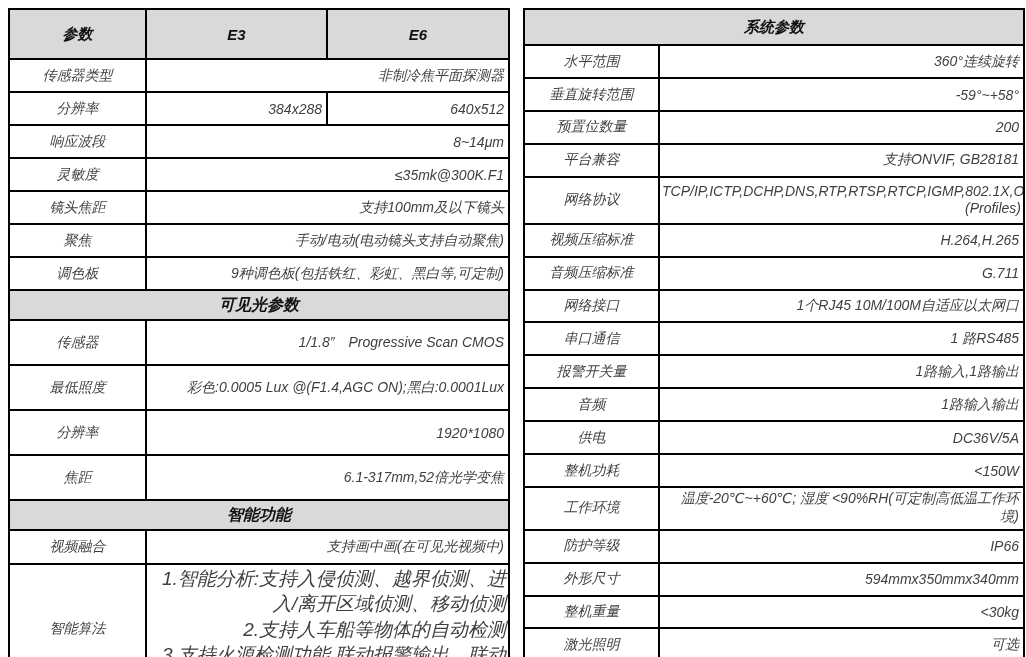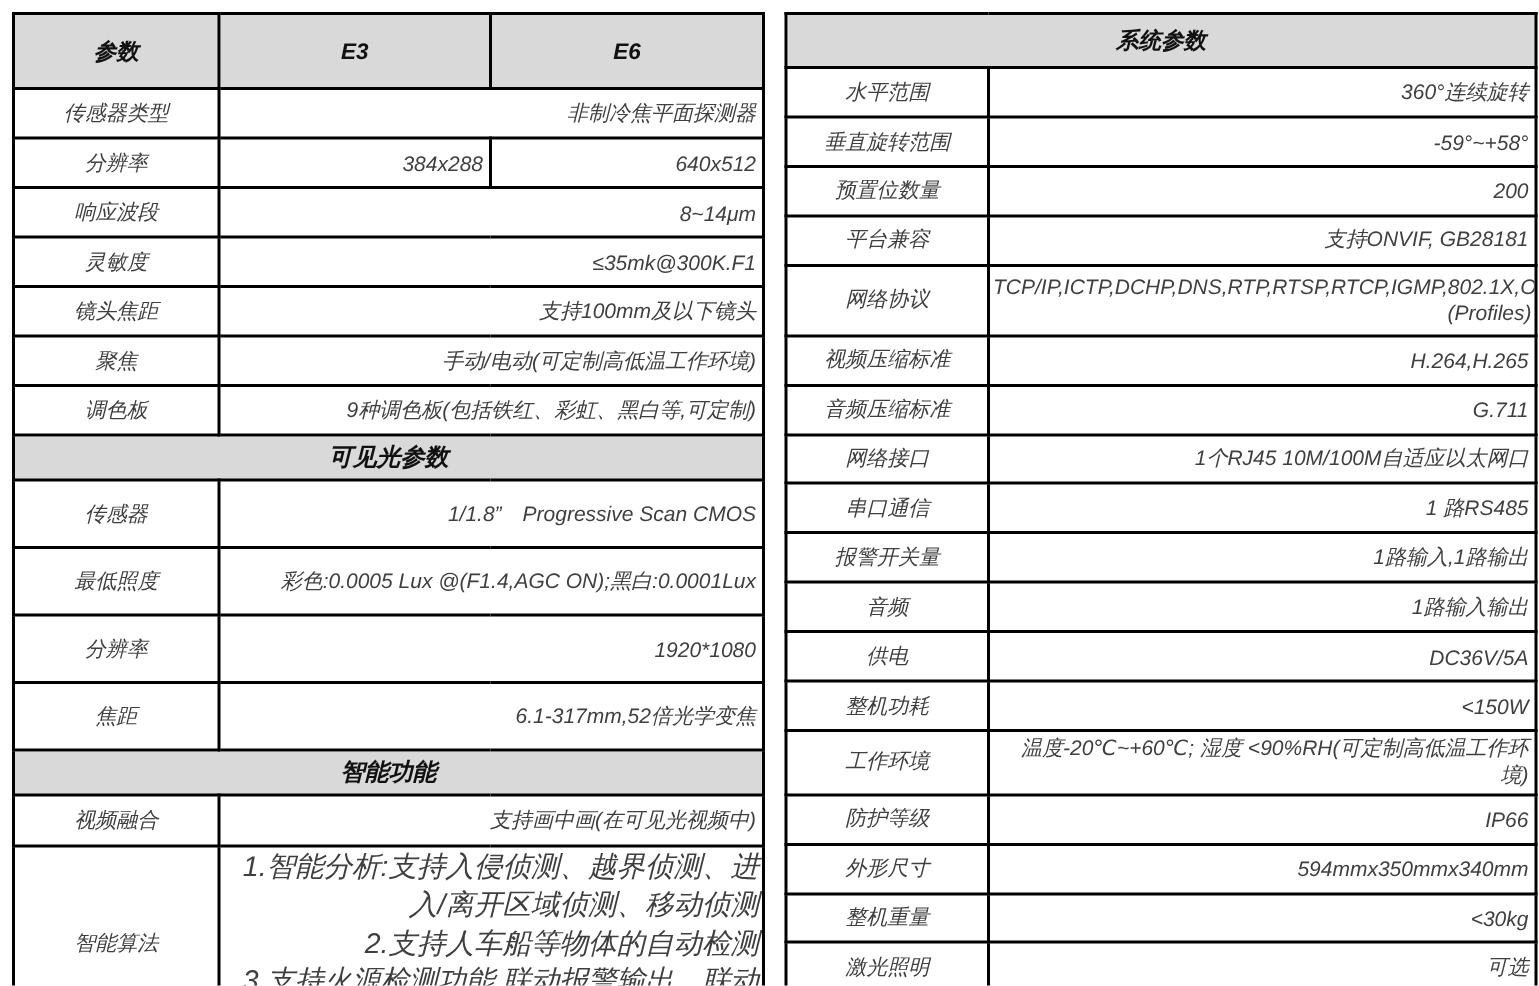--- a/index.html
+++ b/index.html
@@ -91,21 +91,21 @@
     <tr class="rh-spec">
       <td class="lbl">灵敏度</td>
       <td class="val" colspan="2">≤35mk@300K.F1</td>
     </tr>
     <tr class="rh-spec">
       <td class="lbl">镜头焦距</td>
       <td class="val" colspan="2">支持100mm及以下镜头</td>
     </tr>
     <tr class="rh-spec">
       <td class="lbl">聚焦</td>
-      <td class="val" colspan="2">手动/电动(可定制高低温工作环境)</td>
+      <td class="val" colspan="2">手动/电动(电动镜头支持自动聚焦)</td>
     </tr>
     <tr class="rh-spec">
       <td class="lbl">调色板</td>
       <td class="val" colspan="2">9种调色板(包括铁红、彩虹、黑白等,可定制)</td>
     </tr>
 
     <tr class="sec-title rh-sec">
       <td colspan="3">可见光参数</td>
     </tr>
     <tr class="rh-vis">

